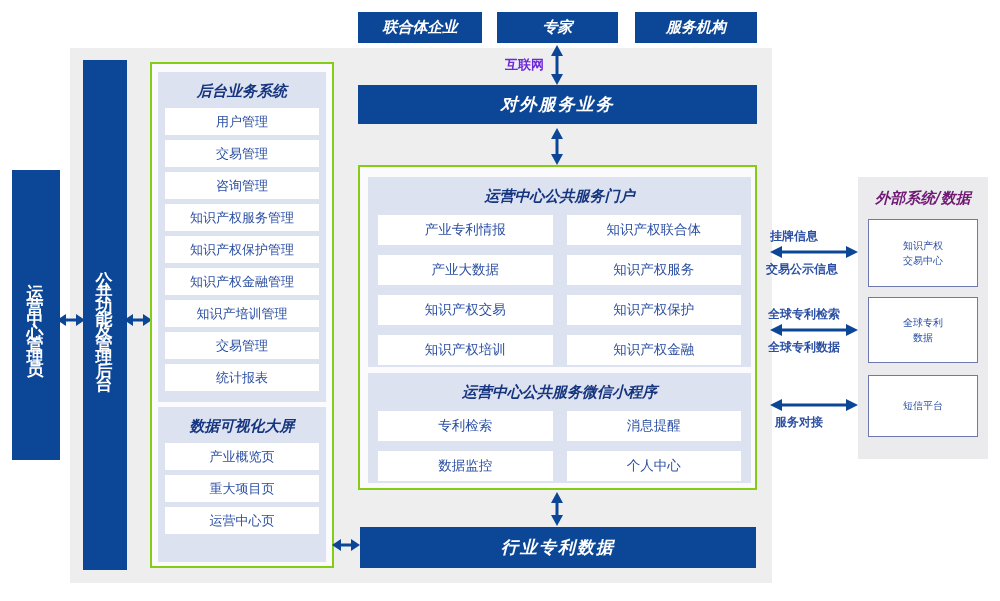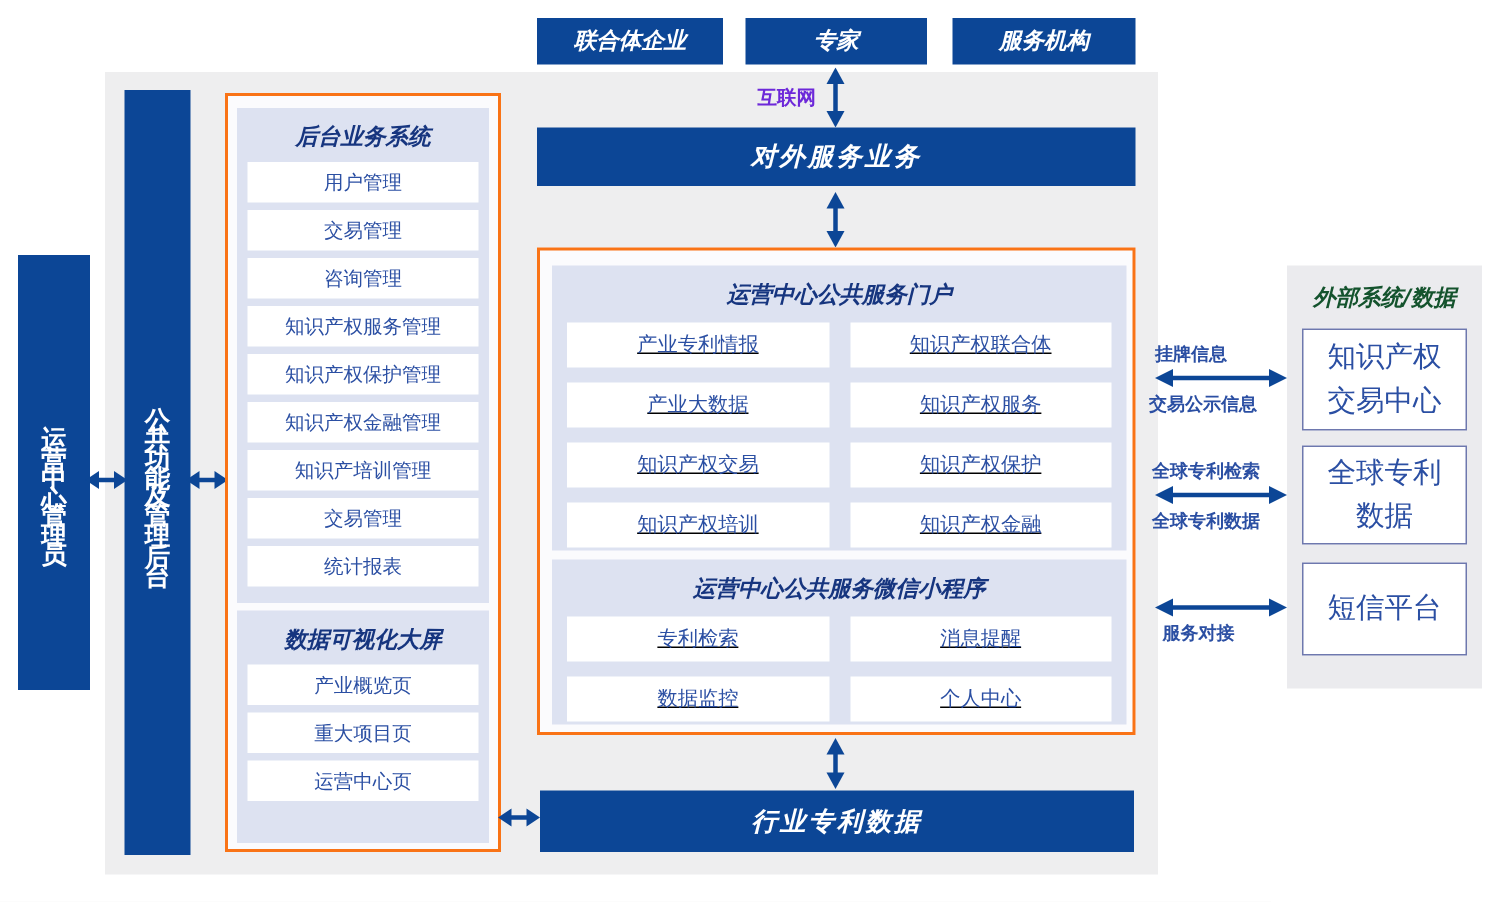--- a/index.html
+++ b/index.html
@@ -22,48 +22,48 @@
 
   
   .vbar {
     background:#0c4696; color:#ffffff; font-weight:bold;
     display:flex; align-items:center; justify-content:center;
     writing-mode:vertical-rl; text-orientation:upright;
     font-size:17px; letter-spacing:13px;
   }
 
   
-  .container-box { background:#fbfbfd; border:2px solid #f97316; box-sizing:border-box;padding-left:20px; }
+  .container-box { background:#fbfbfd; border:2px solid #84cc16; box-sizing:border-box;padding-left:20px; }
 
   
   .panel { background:#dde2f1; box-sizing:border-box; }
   .panel-title {
     color:#16357f; font-weight:bold; font-style:italic; font-size:15px;
     text-align:center; padding-top:8px; height:26px; line-height:22px;
   }
 
   
   .item {
     background:#ffffff; color:#2b4fa3; font-size:13px;
     display:flex; align-items:center; justify-content:center;
     height:27px; text-align:center;
   }
   .list-col { display:flex; flex-direction:column; gap:5px; padding:2px 7px 8px; }
-  .grid-2 { display:grid; grid-template-columns:1fr 1fr; gap:10px 14px; padding:4px 10px 12px;text-decoration:underline; }
+  .grid-2 { display:grid; grid-template-columns:1fr 1fr; gap:10px 14px; padding:4px 10px 12px; }
   .grid-2 .item { height:30px; font-size:13.5px; }
 
   
   .ext-panel { background:#ebebee; }
   .ext-title {
-    color:#14532d; font-weight:bold; font-style:italic; font-size:15px;
+    color:#701a75; font-weight:bold; font-style:italic; font-size:15px;
     text-align:center; padding-top:12px;
   }
   .ext-box {
     background:#ffffff; border:1px solid #6e78ae; box-sizing:border-box;
-    color:#2b4fa3; font-size:19px; line-height:1.55; text-align:center;
+    color:#2b4fa3; font-size:10px; line-height:1.55; text-align:center;
     display:flex; align-items:center; justify-content:center;
     white-space:pre-line;
   }
 
   
   .link-label {
     color:#2b4fa3; font-weight:bold; font-size:12px; 
   }
   .internet-label { color:#6d28d9; font-weight:bold; font-size:13px; }
 

